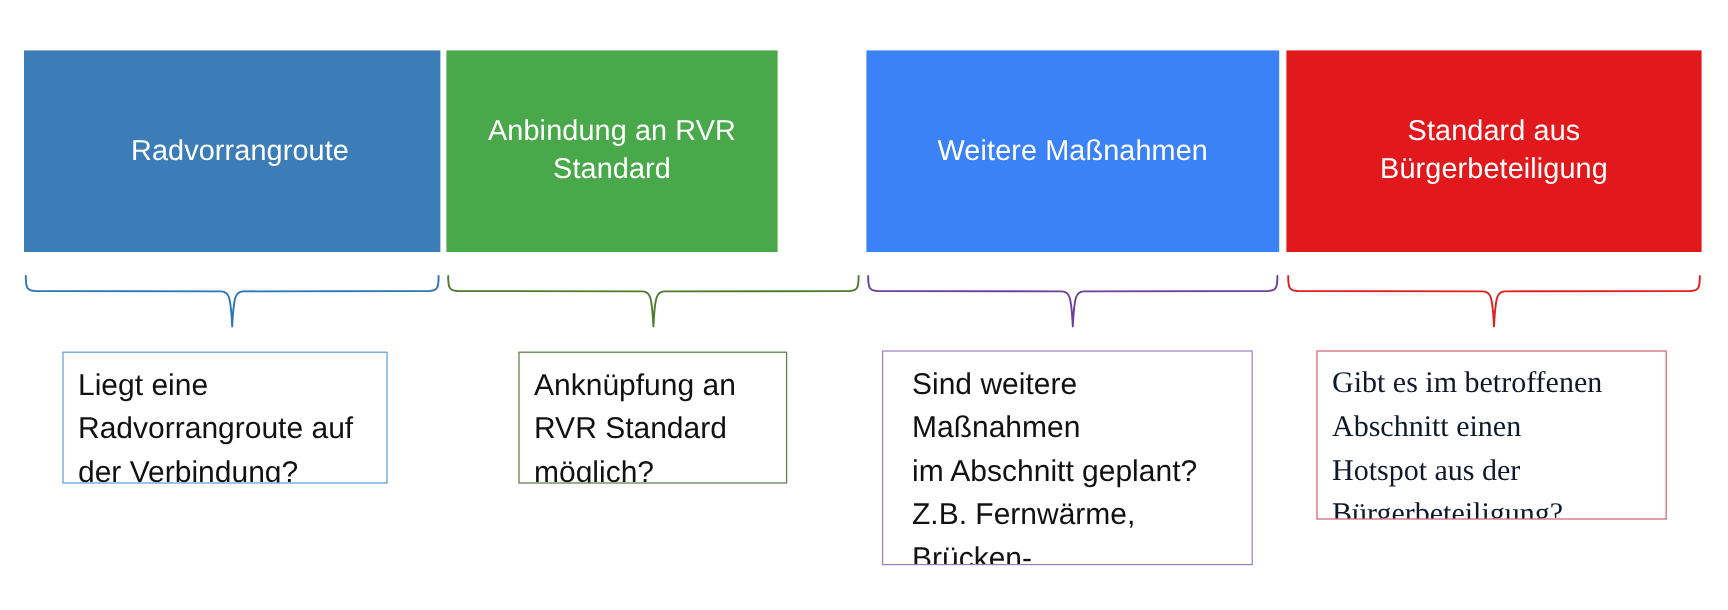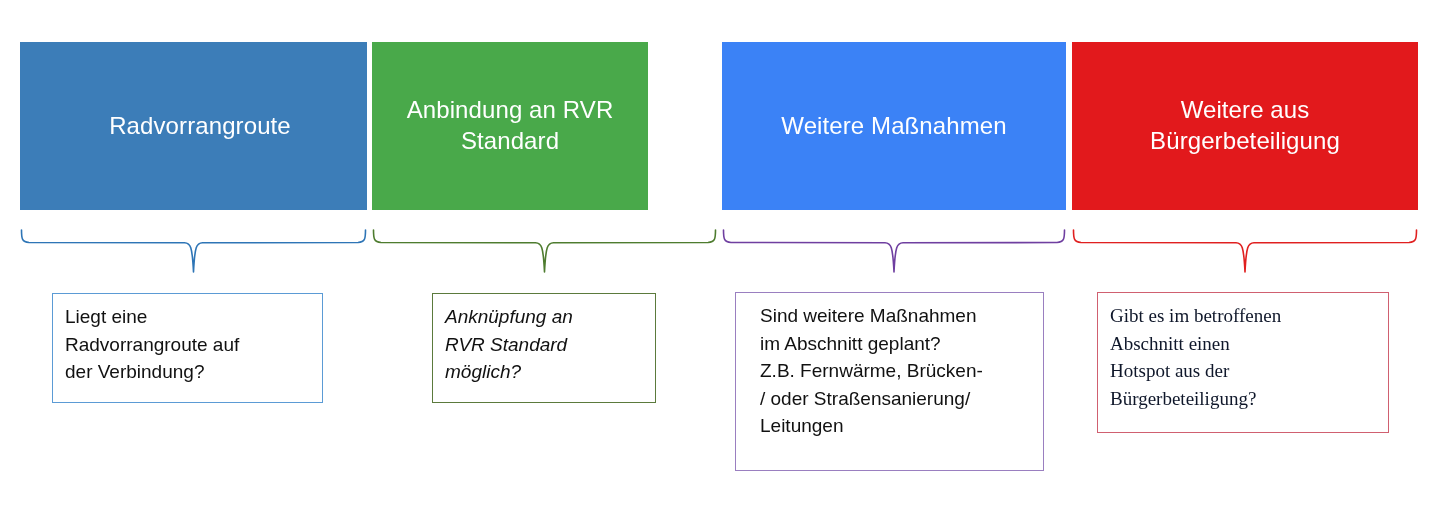--- a/index.html
+++ b/index.html
@@ -59,49 +59,49 @@
     stroke-linejoin: round;
   }
 
   
   .q-box {
     position: absolute;
     background: #ffffff;
     box-sizing: border-box;
     border-style: solid;
     border-width: 1.5px;
-    font-size: 19px;
+    font-size: 25px;
     line-height: 1.45;
     color: #111111;
     padding: 9px 11px 9px 12px;
     white-space: pre-line;
     overflow: hidden;
   }
 
   #qb-0 { left: 52px;   top: 293px; width: 271px; height: 110px; }
-  #qb-1 { left: 432px;  top: 293px; width: 224px; height: 110px; font-style: italic; }
+  #qb-1 { left: 432px;  top: 293px; width: 224px; height: 110px; }
   #qb-2 { left: 735px;  top: 292px; width: 309px; height: 179px; }
   #qb-3 { left: 1097px; top: 292px; width: 292px; height: 141px; }
 </style>
 </head>
 <body style="background: rgb(255, 255, 255);">
 
 <div id="stage">
 
   <div class="header-box" id="hb-0" style="background: rgb(60, 125, 184); color: rgb(255, 255, 255);">
     <span class="hb-label">Radvorrangroute</span>
   </div>
   <div class="header-box" id="hb-1" style="background: rgb(73, 169, 74); color: rgb(255, 255, 255);">
     <span class="hb-label">Anbindung an RVR Standard</span>
   </div>
   <div class="header-box" id="hb-2" style="background: #3b82f6; color: rgb(255, 255, 255);">
     <span class="hb-label">Weitere Maßnahmen</span>
   </div>
   <div class="header-box" id="hb-3" style="background: rgb(226, 25, 28); color: rgb(255, 255, 255);">
-    <span class="hb-label">Weitere aus
+    <span class="hb-label">Standard aus
 Bürgerbeteiligung</span>
   </div>
 
   <svg class="brace-svg" id="br-0" style="left:20px; top:228px; width:347px; height:48px;" viewBox="0 0 347 48" preserveAspectRatio="none">
     <path class="brace-path" d="M 1.5,2 C 1.5,11 2,14 9,14.5 L 164.5,14.8 C 170.5,15 172.2,18 173.5,44 C 174.8,18 176.5,15 182.5,14.8 L 338,14.5 C 345,14 345.5,11 345.5,2" stroke="#2E75B6"></path>
   </svg>
 
   <svg class="brace-svg" id="br-1" style="left:372px; top:228px; width:345px; height:48px;" viewBox="0 0 345 48" preserveAspectRatio="none">
     <path class="brace-path" d="M 1.5,2 C 1.5,11 2,14 9,14.5 L 163.5,14.8 C 169.5,15 171.2,18 172.5,44 C 173.8,18 175.5,15 181.5,14.8 L 336,14.5 C 343,14 343.5,11 343.5,2" stroke="#4E7C2F"></path>
   </svg>

